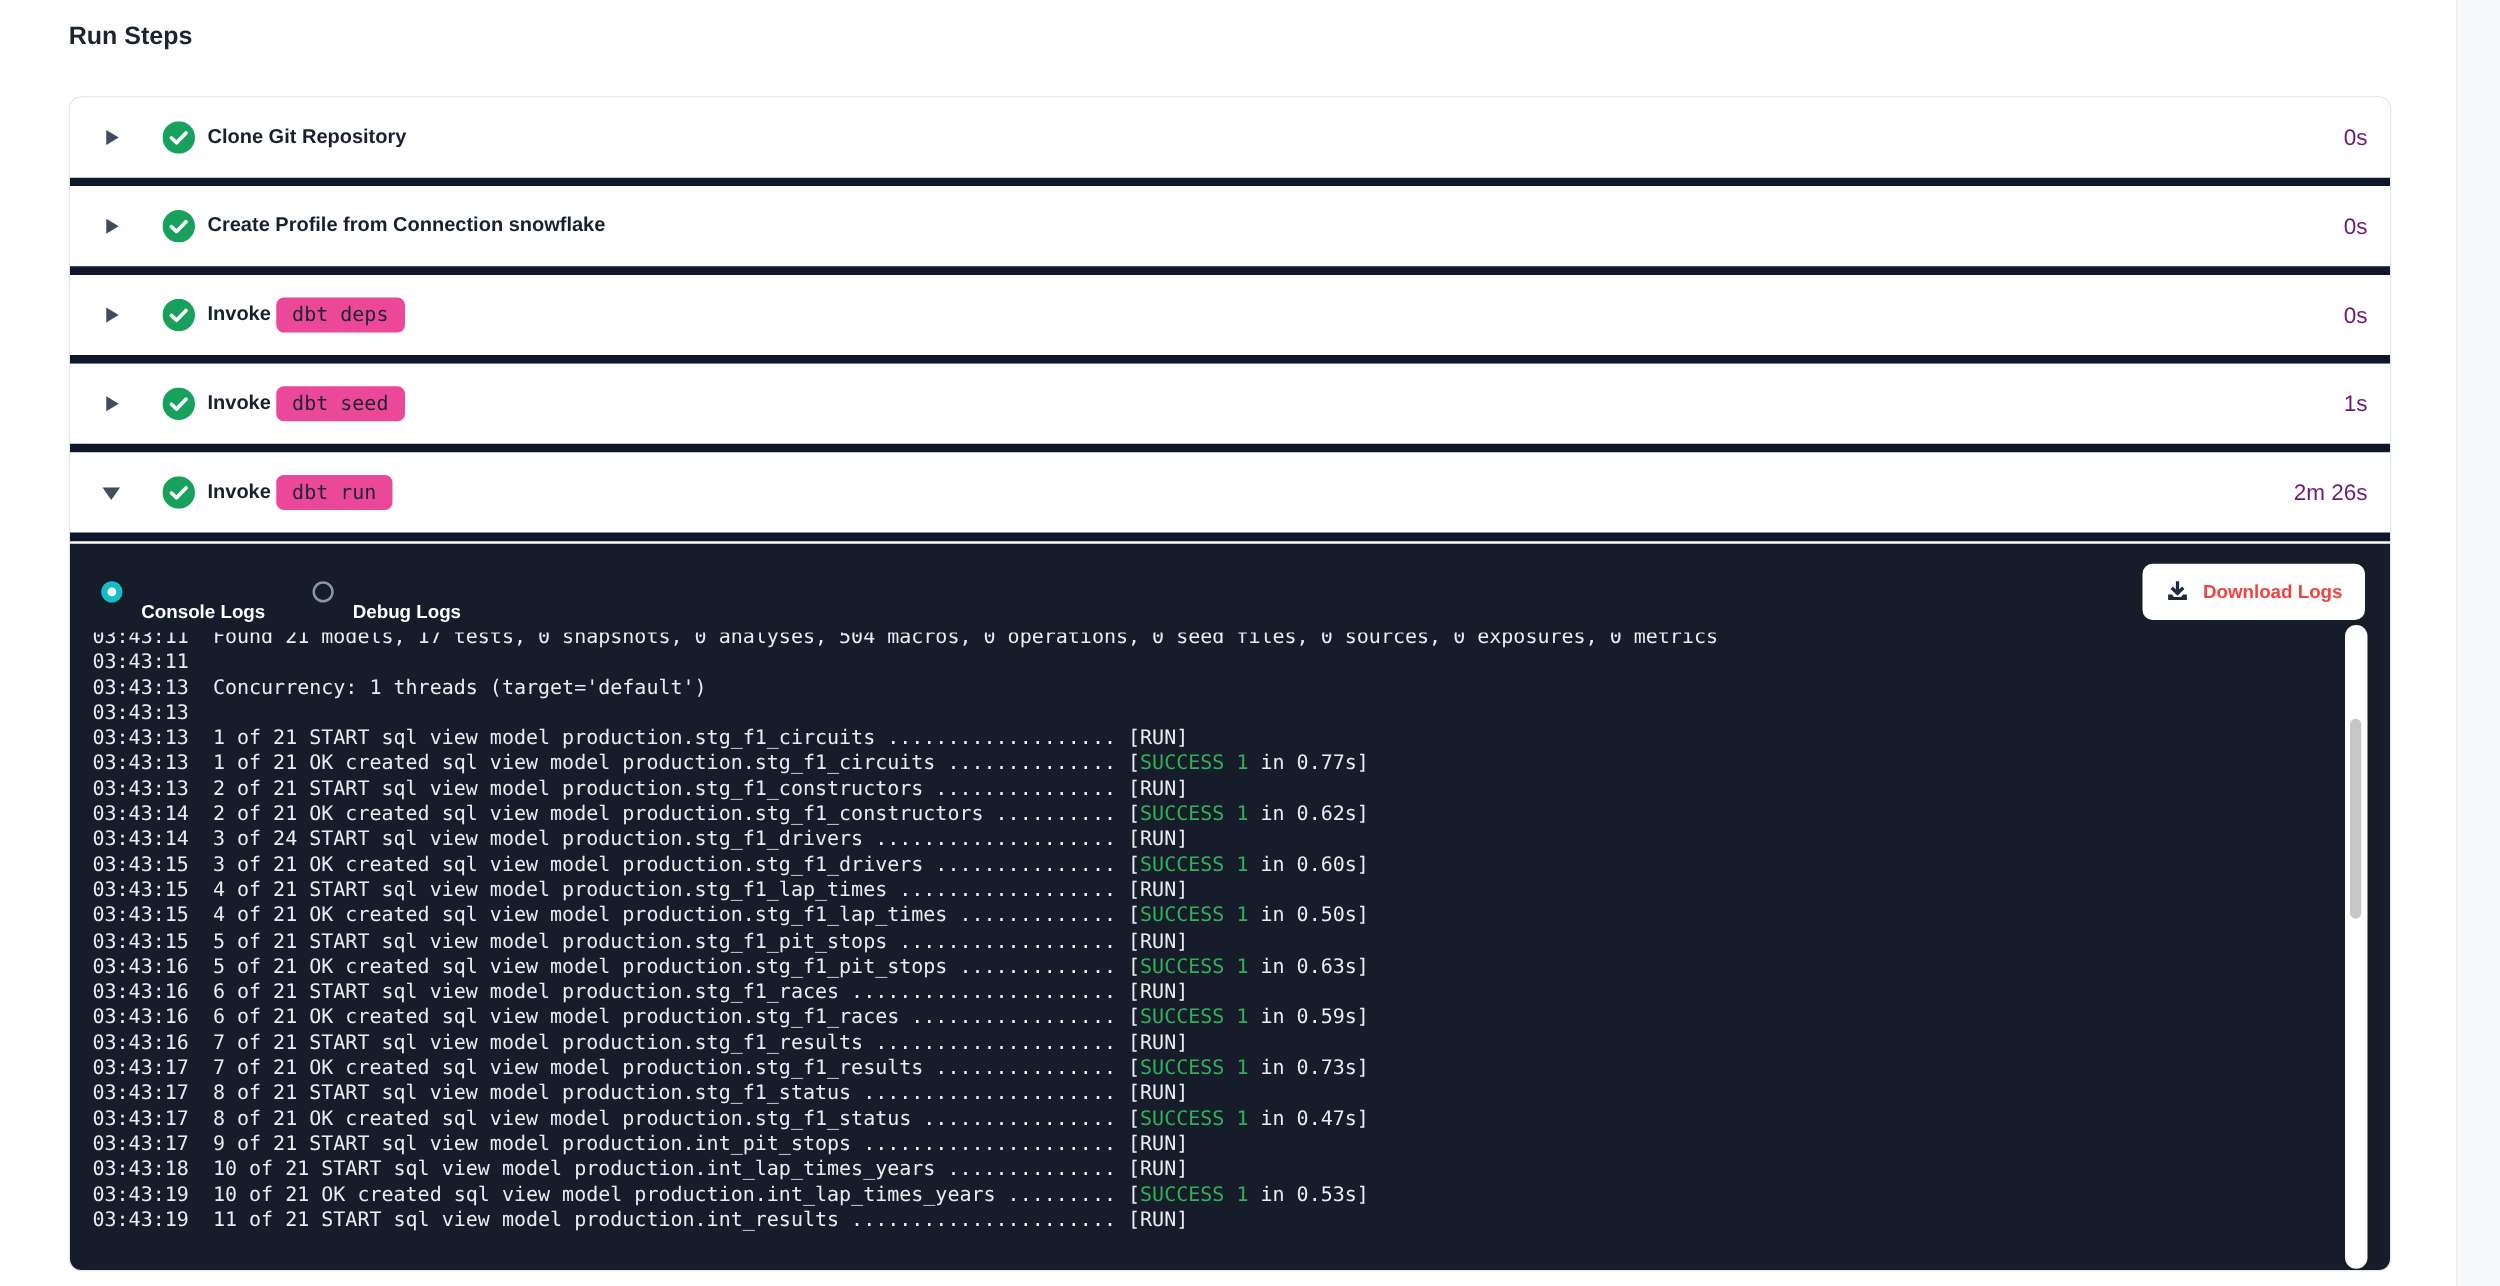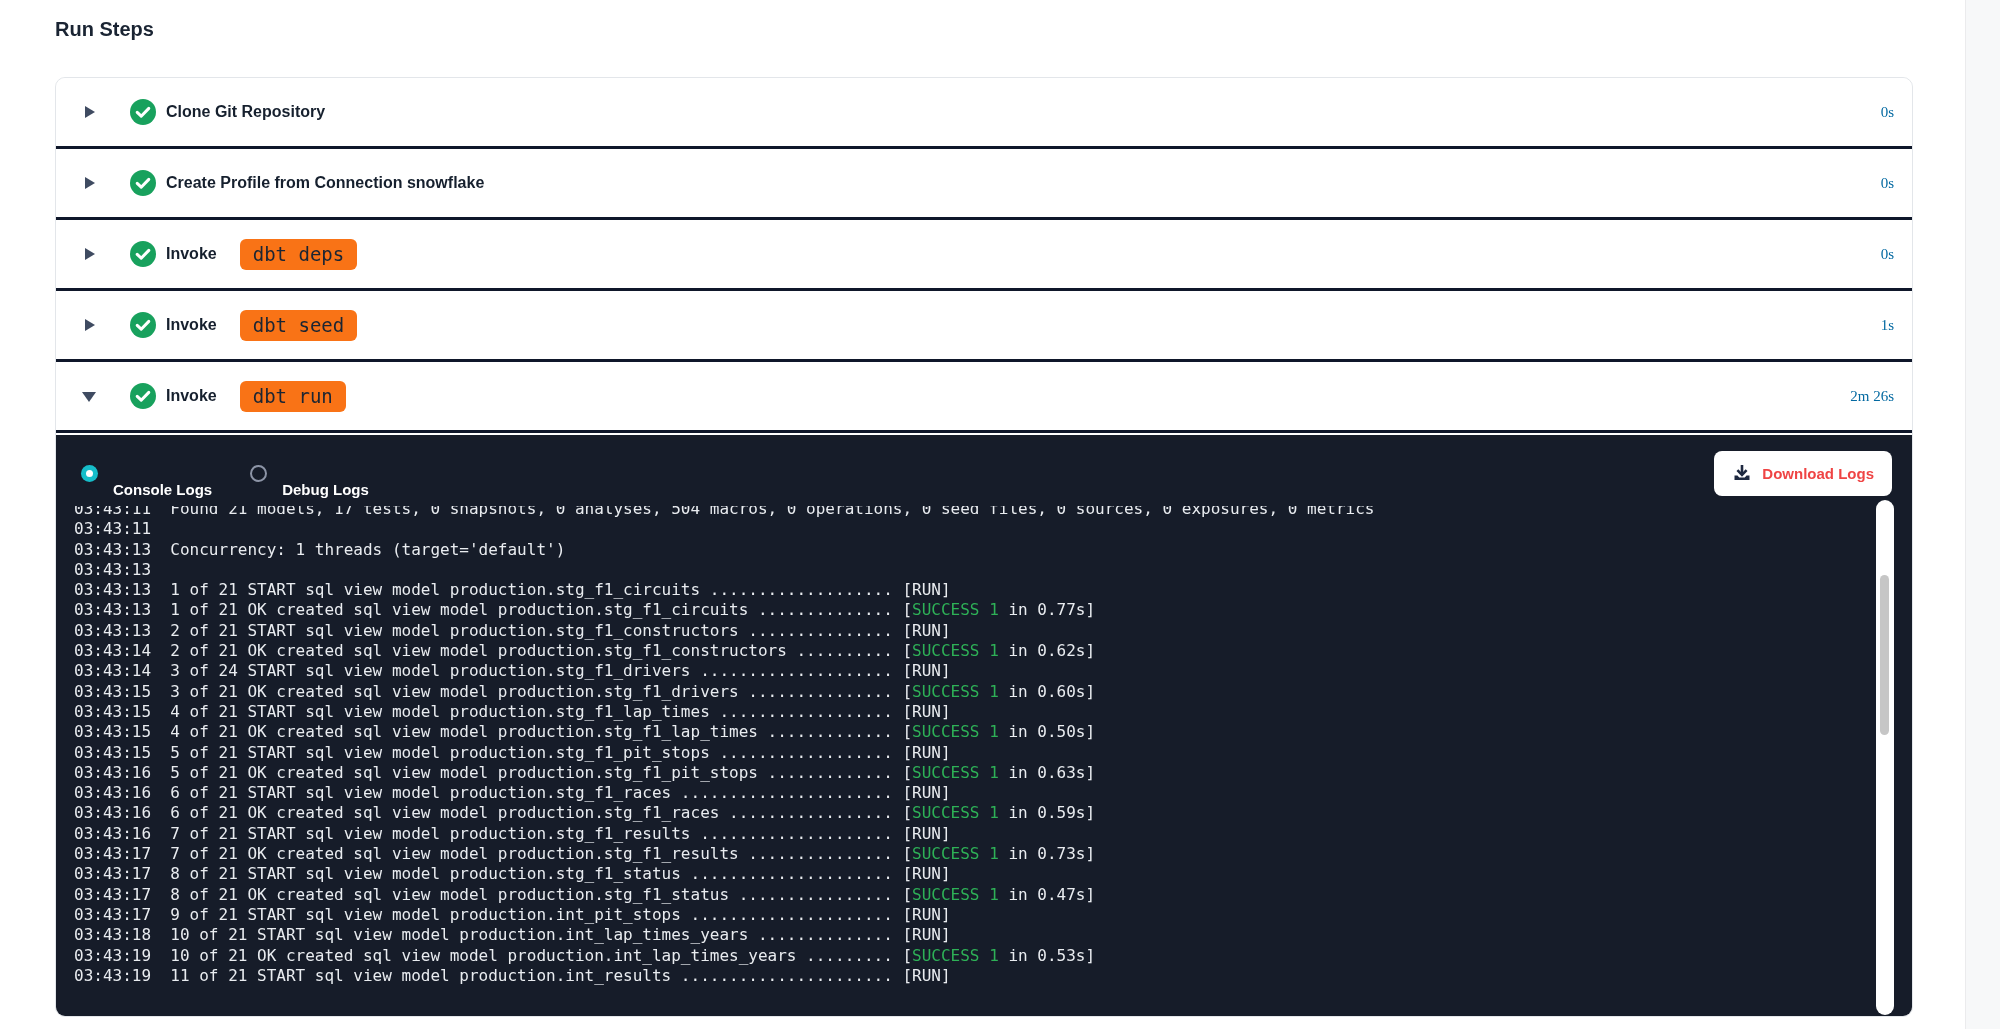--- a/index.html
+++ b/index.html
@@ -19,43 +19,43 @@
     position:absolute; right:0; top:0; width:35px; height:1029px;
     background:#f7f8f9; border-left:1px solid #ebebed;
   }
   .card {
     position:absolute; left:55px; top:77px; width:1858px; height:940px;
     background:#ffffff; border:1px solid #e3e6ea; border-radius:10px;
   }
   .step-row {
     height:71px; display:flex; align-items:center;
     padding-left:28px; padding-right:18px;
-    border-bottom:3px solid #0f172a;
+    border-bottom:7px solid #0f172a;
     background:#fff; cursor:pointer;
   }
   .step-row:first-child { border-top-left-radius:10px; border-top-right-radius:10px; }
   .caret {
     width:12px; height:16px; display:inline-block; position:relative; flex:0 0 12px;
   }
   .caret.right::before {
     content:""; position:absolute; left:1px; top:2px;
     border-left:10px solid #3f4b61; border-top:6px solid transparent; border-bottom:6px solid transparent;
   }
   .caret.down::before {
     content:""; position:absolute; left:-2px; top:4px;
     border-top:10px solid #3f4b61; border-left:7px solid transparent; border-right:7px solid transparent;
   }
   .check-icon { width:26px; height:26px; margin-left:34px; flex:0 0 26px; }
   .step-label { margin-left:10px; font-size:16px; font-weight:700; color:#16202e; }
   .cmd-badge {
-    margin-left:23px; font-family:"DejaVu Sans Mono", monospace;
-    font-size:19px; color:#1b2533; background:#f97316;
+    margin-left:4px; font-family:"DejaVu Sans Mono", monospace;
+    font-size:16px; color:#1b2533; background:#ec4899;
     border-radius:6px; padding:6px 13px; line-height:1;
   }
-  .duration { margin-left:auto; font-size:15px; color:#0369a1;font-family:Liberation Serif, serif; }
+  .duration { margin-left:auto; font-size:18px; color:#701a75; }
   .log-panel {
     position:absolute; left:0; right:0; top:357px; bottom:0;
     background:#161c29; border-radius:0 0 9px 9px; overflow:hidden;
   }
   .log-controls {
     position:absolute; top:0; left:0; right:0; height:64px;
     display:flex; align-items:center; padding:12px 20px 0 25px;
   }
   .radio-option { display:flex; align-items:center; cursor:pointer; }
   .radio-option + .radio-option { margin-left:38px; }

